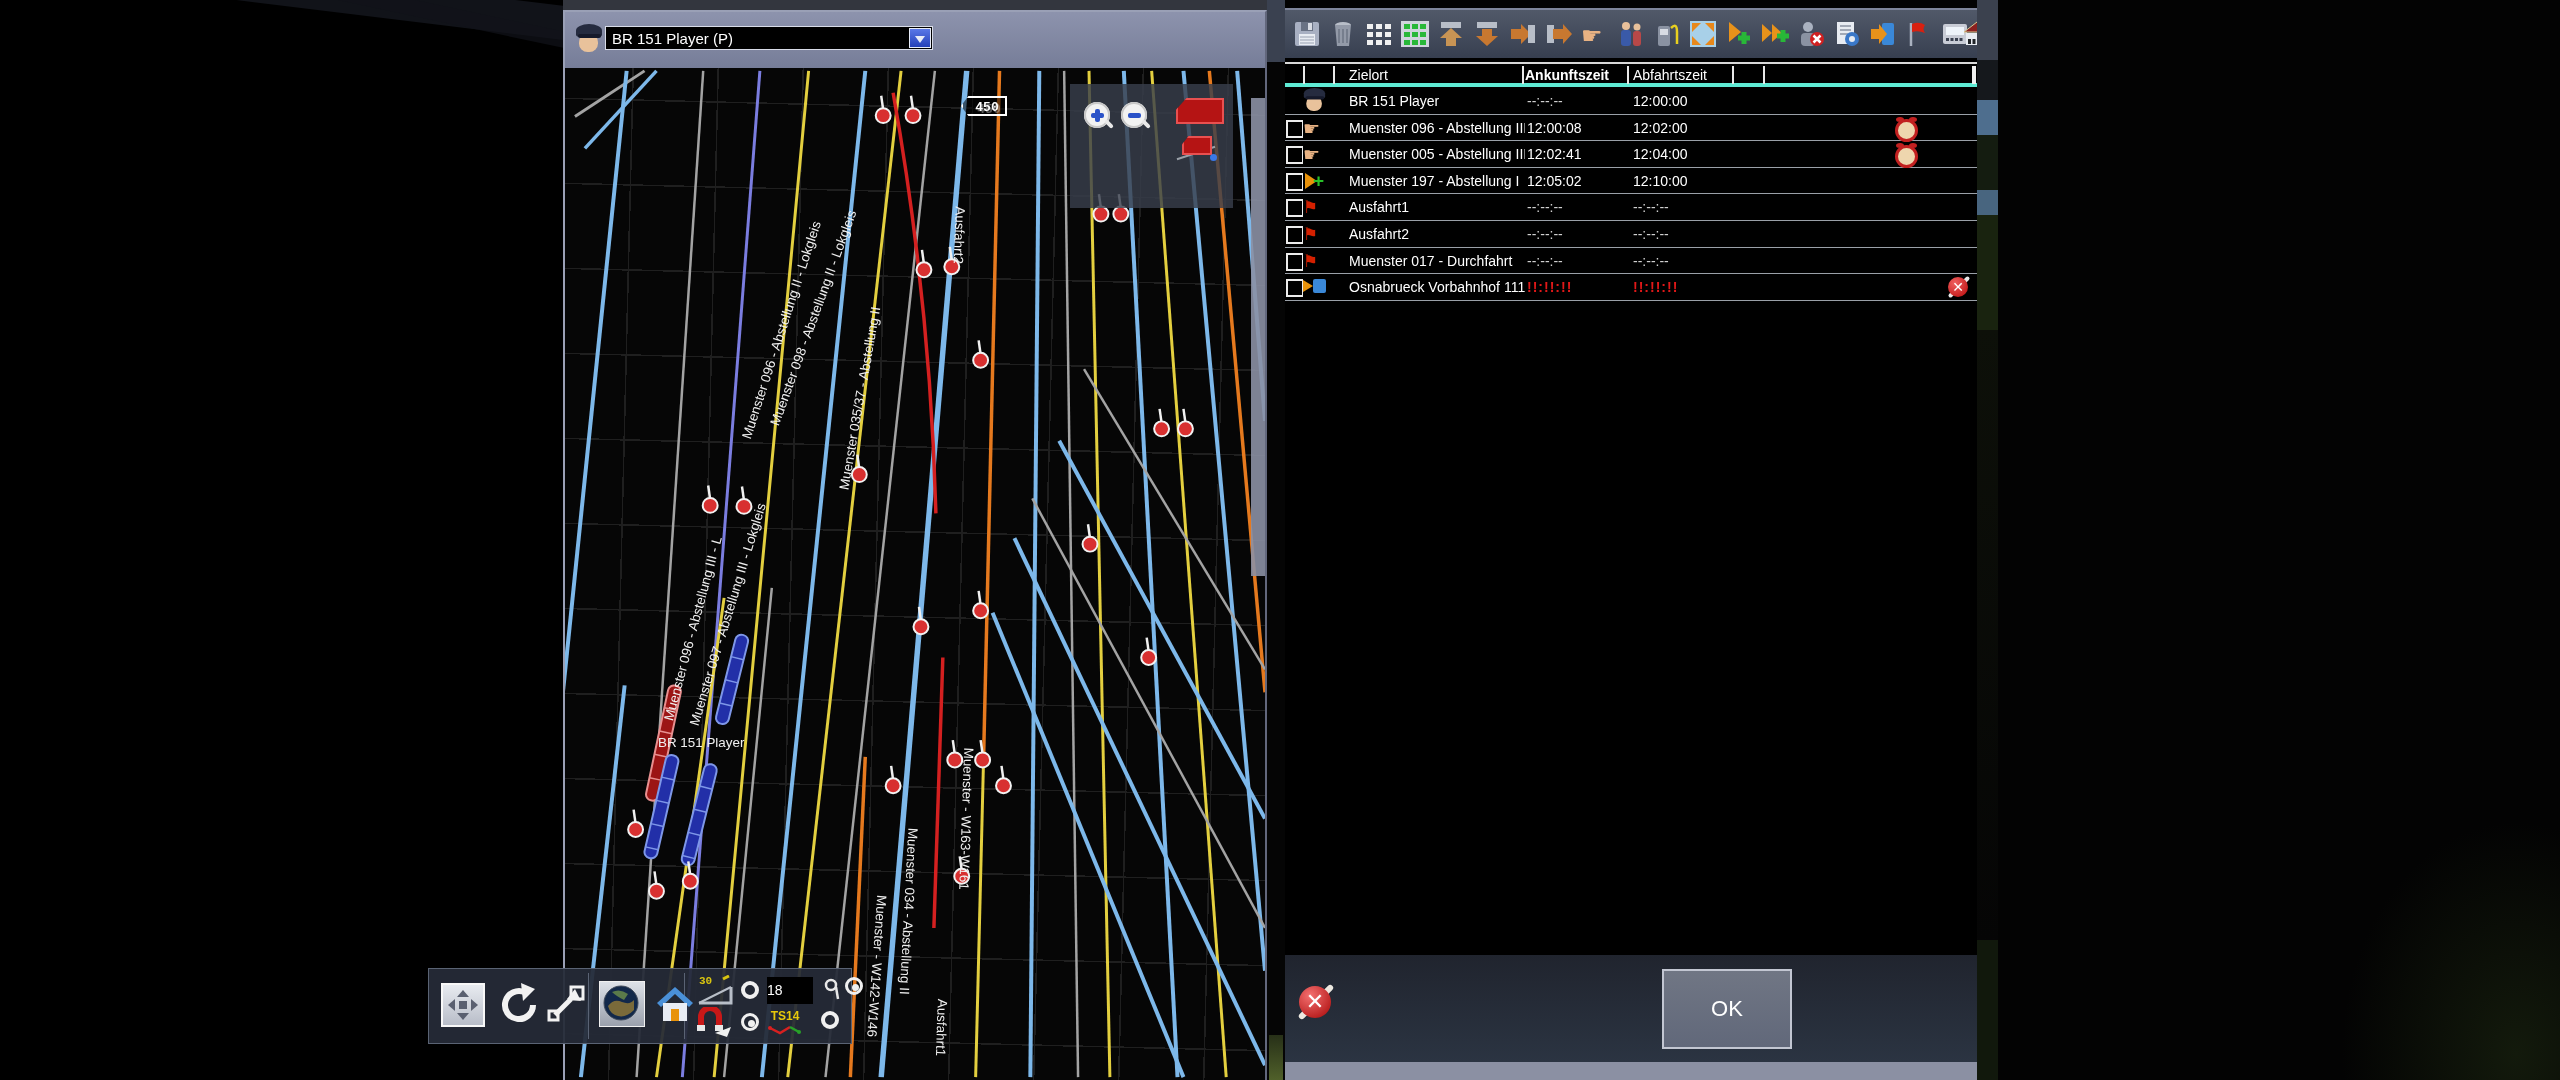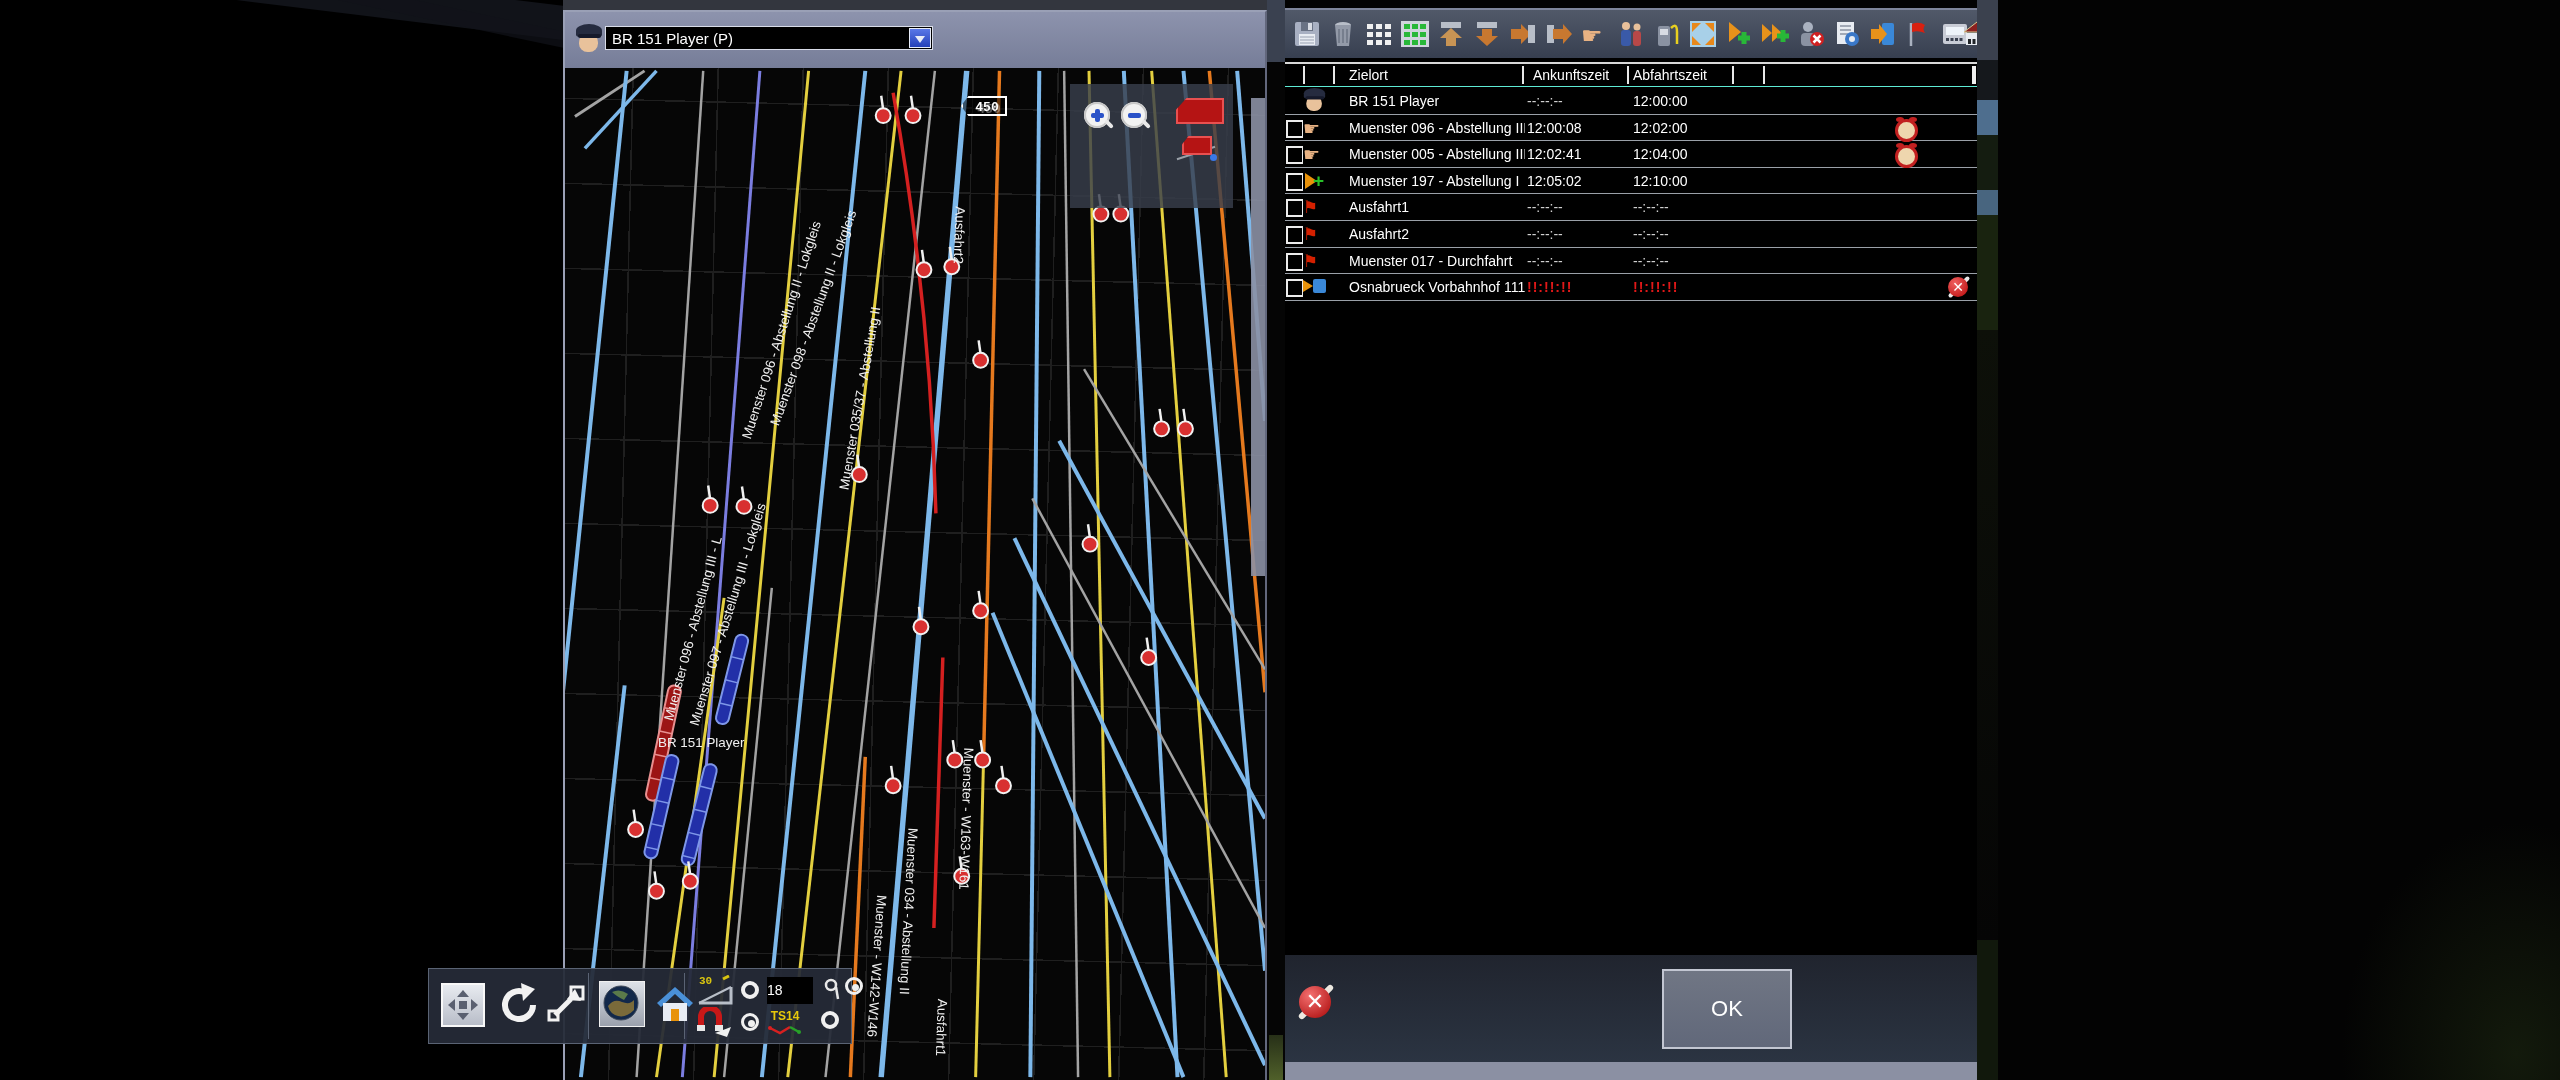--- a/index.html
+++ b/index.html
@@ -81,21 +81,21 @@
      font-size:14px;line-height:27px;}
   #ts14{position:absolute;left:334px;top:40px;width:44px;height:28px;color:#e8c80a;font-size:12px;font-weight:bold;text-align:center;}
   #slope-label{position:absolute;left:268px;top:6px;width:40px;height:30px;color:#d8c410;font-size:11px;font-weight:bold;}
 
   
   #right-panel{left:1285px;top:8px;width:692px;height:1072px;background:#000;}
   #rp-toolbar{position:absolute;left:0;top:0;width:692px;height:50px;
      background:linear-gradient(#515969,#373f50);border-top:2px solid #7d849a;box-sizing:border-box;}
   .tb-icon{position:absolute;top:10px;width:30px;height:30px;}
   #rp-table-header{position:absolute;left:0;top:54px;width:692px;height:25px;background:#000;
-     border-top:2px solid #d8d8d8;border-bottom:1px solid #5eead4;box-sizing:border-box;color:#fff;font-size:14px;}
+     border-top:2px solid #d8d8d8;border-bottom:4px solid #5eead4;box-sizing:border-box;color:#fff;font-size:14px;}
   #rp-table-header .hlabel{position:absolute;top:3px;}
   .htick{position:absolute;top:2px;width:2px;height:18px;background:#e8e8e8;}
   #rp-rows{position:absolute;left:0;top:80px;width:692px;}
   .row{position:relative;width:692px;height:26.6px;border-bottom:1px solid #9aa0a8;box-sizing:border-box;
      color:#fff;font-size:14px;}
   .cell{position:absolute;top:0;height:26px;line-height:26px;overflow:hidden;white-space:nowrap;}
   .c-cb{left:0;width:18px;} .c-icon{left:18px;width:32px;} .c-ziel{left:64px;width:176px;}
   .c-ank{left:242px;width:102px;} .c-abf{left:348px;width:102px;}
   .cb{position:absolute;left:1px;top:5px;width:14px;height:14px;border:2px solid #ececec;background:#000;}
   .dim{color:#d0d0d0;} .inval{color:#e01818;font-weight:bold;letter-spacing:1px;}
@@ -567,21 +567,21 @@
               <rect x="9.5" y="19" width="3" height="5"></rect>
               <rect x="14" y="19" width="3" height="5"></rect>
               <rect x="18.5" y="19" width="3" height="5"></rect>
             </g>
           </svg>
       </div>
     </div>
 
     <div id="rp-table-header">
       <span class="hlabel" style="left:64px;">Zielort</span>
-      <span class="hlabel" style="left:248px;">Ankunftszeit</span>
+      <span class="hlabel" style="left:240px;font-weight:bold;">Ankunftszeit</span>
       <span class="hlabel" style="left:348px;">Abfahrtszeit</span>
     <div class="htick" style="left: 18px;"></div>
         <div class="htick" style="left: 48px;"></div>
         <div class="htick" style="left: 237px;"></div>
         <div class="htick" style="left: 342px;"></div>
         <div class="htick" style="left: 447px;"></div>
         <div class="htick" style="left: 478px;"></div>
       </div>
 
     <div id="rp-rows">

